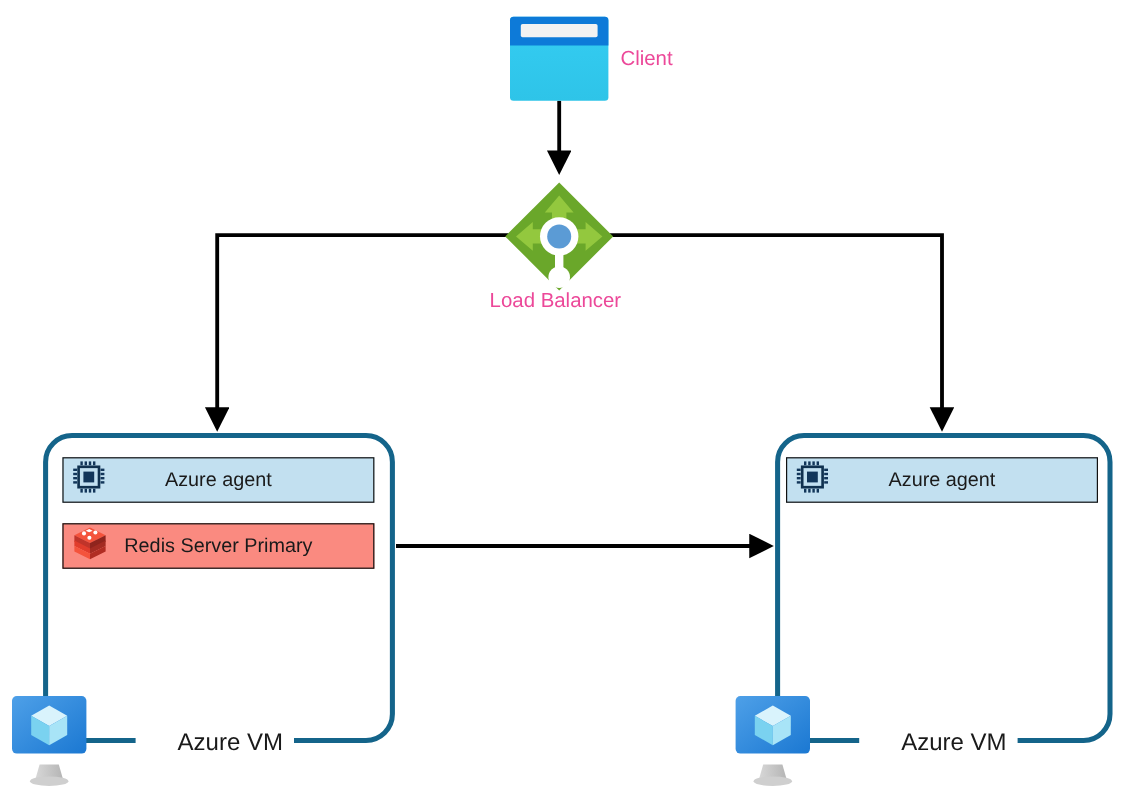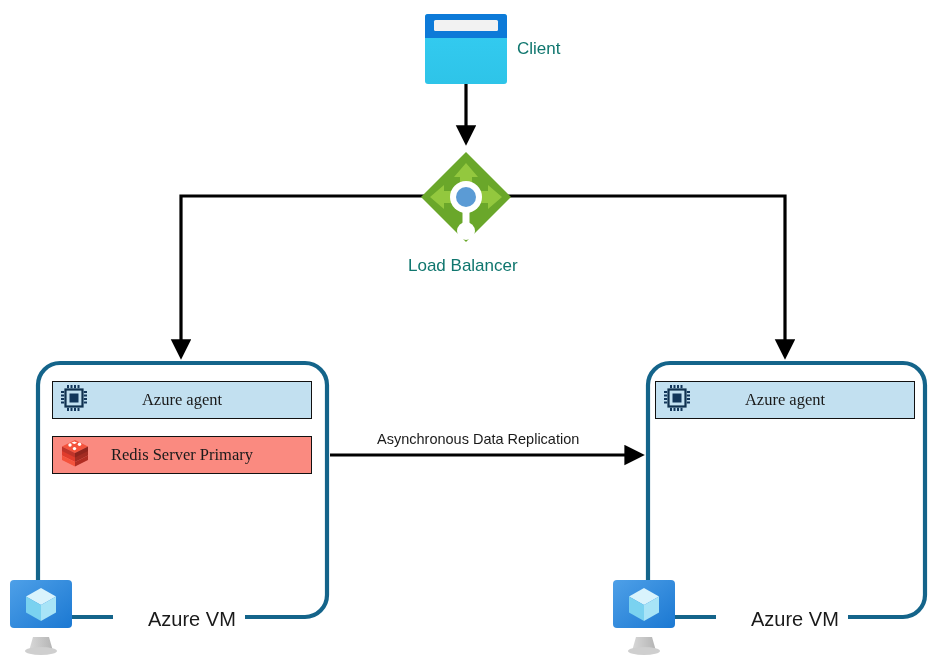--- a/index.html
+++ b/index.html
@@ -20,21 +20,21 @@
   .layer-svg {
     position: absolute;
     left: 0;
     top: 0;
     width: 947px;
     height: 657px;
   }
   .node-label {
     position: absolute;
     font-size: 17px;
-    color: #0f766e;
+    color: #ec4899;
     white-space: nowrap;
     line-height: 1;
   }
   .edge-label {
     position: absolute;
     font-size: 14.5px;
     color: #1a1a1a;
     white-space: nowrap;
     line-height: 1;
   }
@@ -47,21 +47,20 @@
     padding: 0 9px;
     line-height: 1;
   }
   .inner-box {
     position: absolute;
     box-sizing: border-box;
     border: 1.6px solid #111111;
     display: flex;
     align-items: center;
     justify-content: center;
-    font-family: Liberation Serif, serif;
   }
   .inner-box .box-text {
     font-size: 16.5px;
     color: #1a1a1a;
     white-space: nowrap;
   }
   .box-agent { background: #c2e0f0; }
   .box-redis { background: #fa8a80; }
   .inner-icon {
     position: absolute;
@@ -160,23 +159,22 @@
       <path d="M 636 637 L 652 637 L 656 651 L 632 651 Z" fill="url(#standGrad)"></path>
       <ellipse cx="644" cy="651" rx="16" ry="4" fill="#cfcfcf"></ellipse>
       <path d="M 644 588 L 659 596.5 L 644 605 L 629 596.5 Z" fill="#d9f3fc"></path>
       <path d="M 629 596.5 L 644 605 L 644 621 L 629 612.5 Z" fill="#7ad2f0"></path>
       <path d="M 659 596.5 L 644 605 L 644 621 L 659 612.5 Z" fill="#a8e4f7"></path>
     </g>
   </svg>
 
   <div class="node-label" style="left:517px; top:40px;">Client</div>
 
-  <div class="node-label" style="left:408px; top:257px;">Load Balancer</div>
-
-  <div class="edge-label" style="left:377px; top:432px;">Asynchronous Data Replication</div>
+  <div class="node-label" style="left:408px; top:242px;">Load Balancer</div>
+
 
   <div class="inner-box box-agent" style="left:52px; top:381px; width:260px; height:38px;">
     <span class="inner-icon">
       <svg width="30" height="30" viewBox="0 0 30 30">
         <rect x="6.5" y="6.5" width="17" height="17" fill="none" stroke="#10314f" stroke-width="2.2"></rect>
         <rect x="10.5" y="10.5" width="9" height="9" fill="#12365a"></rect>
         <g fill="#12365a">
           <rect x="8" y="2" width="2" height="3.2"></rect>
           <rect x="11.5" y="2" width="2" height="3.2"></rect>
           <rect x="15" y="2" width="2" height="3.2"></rect>

